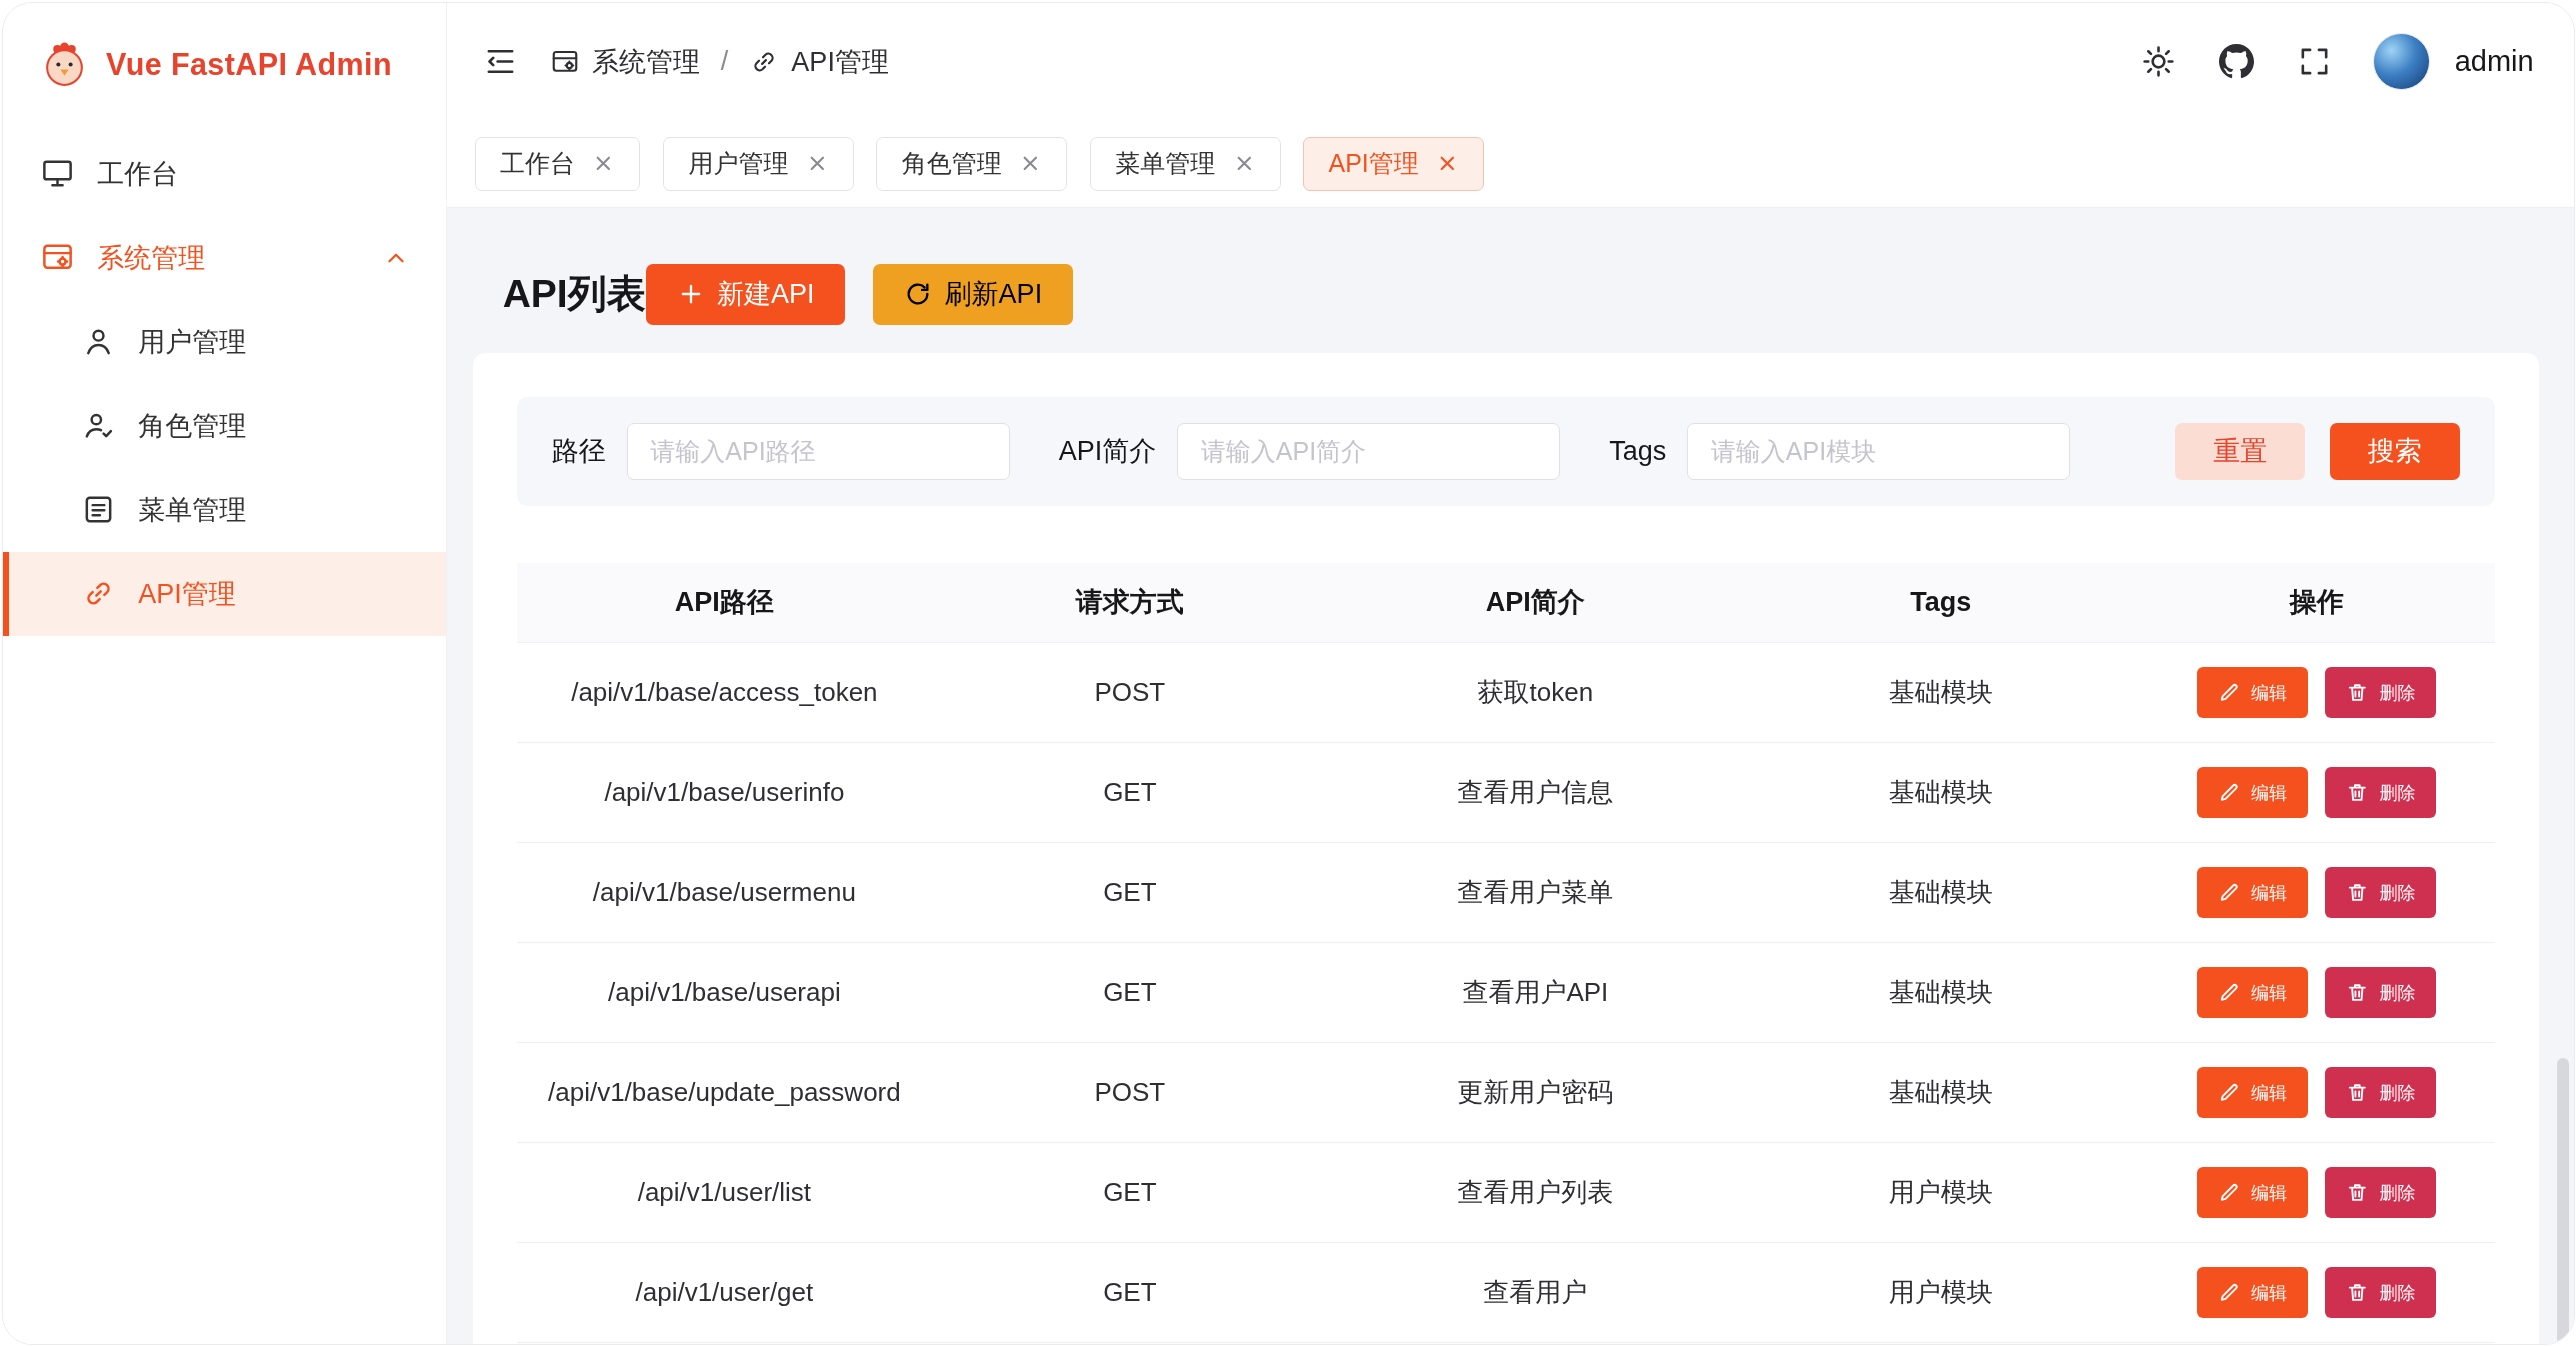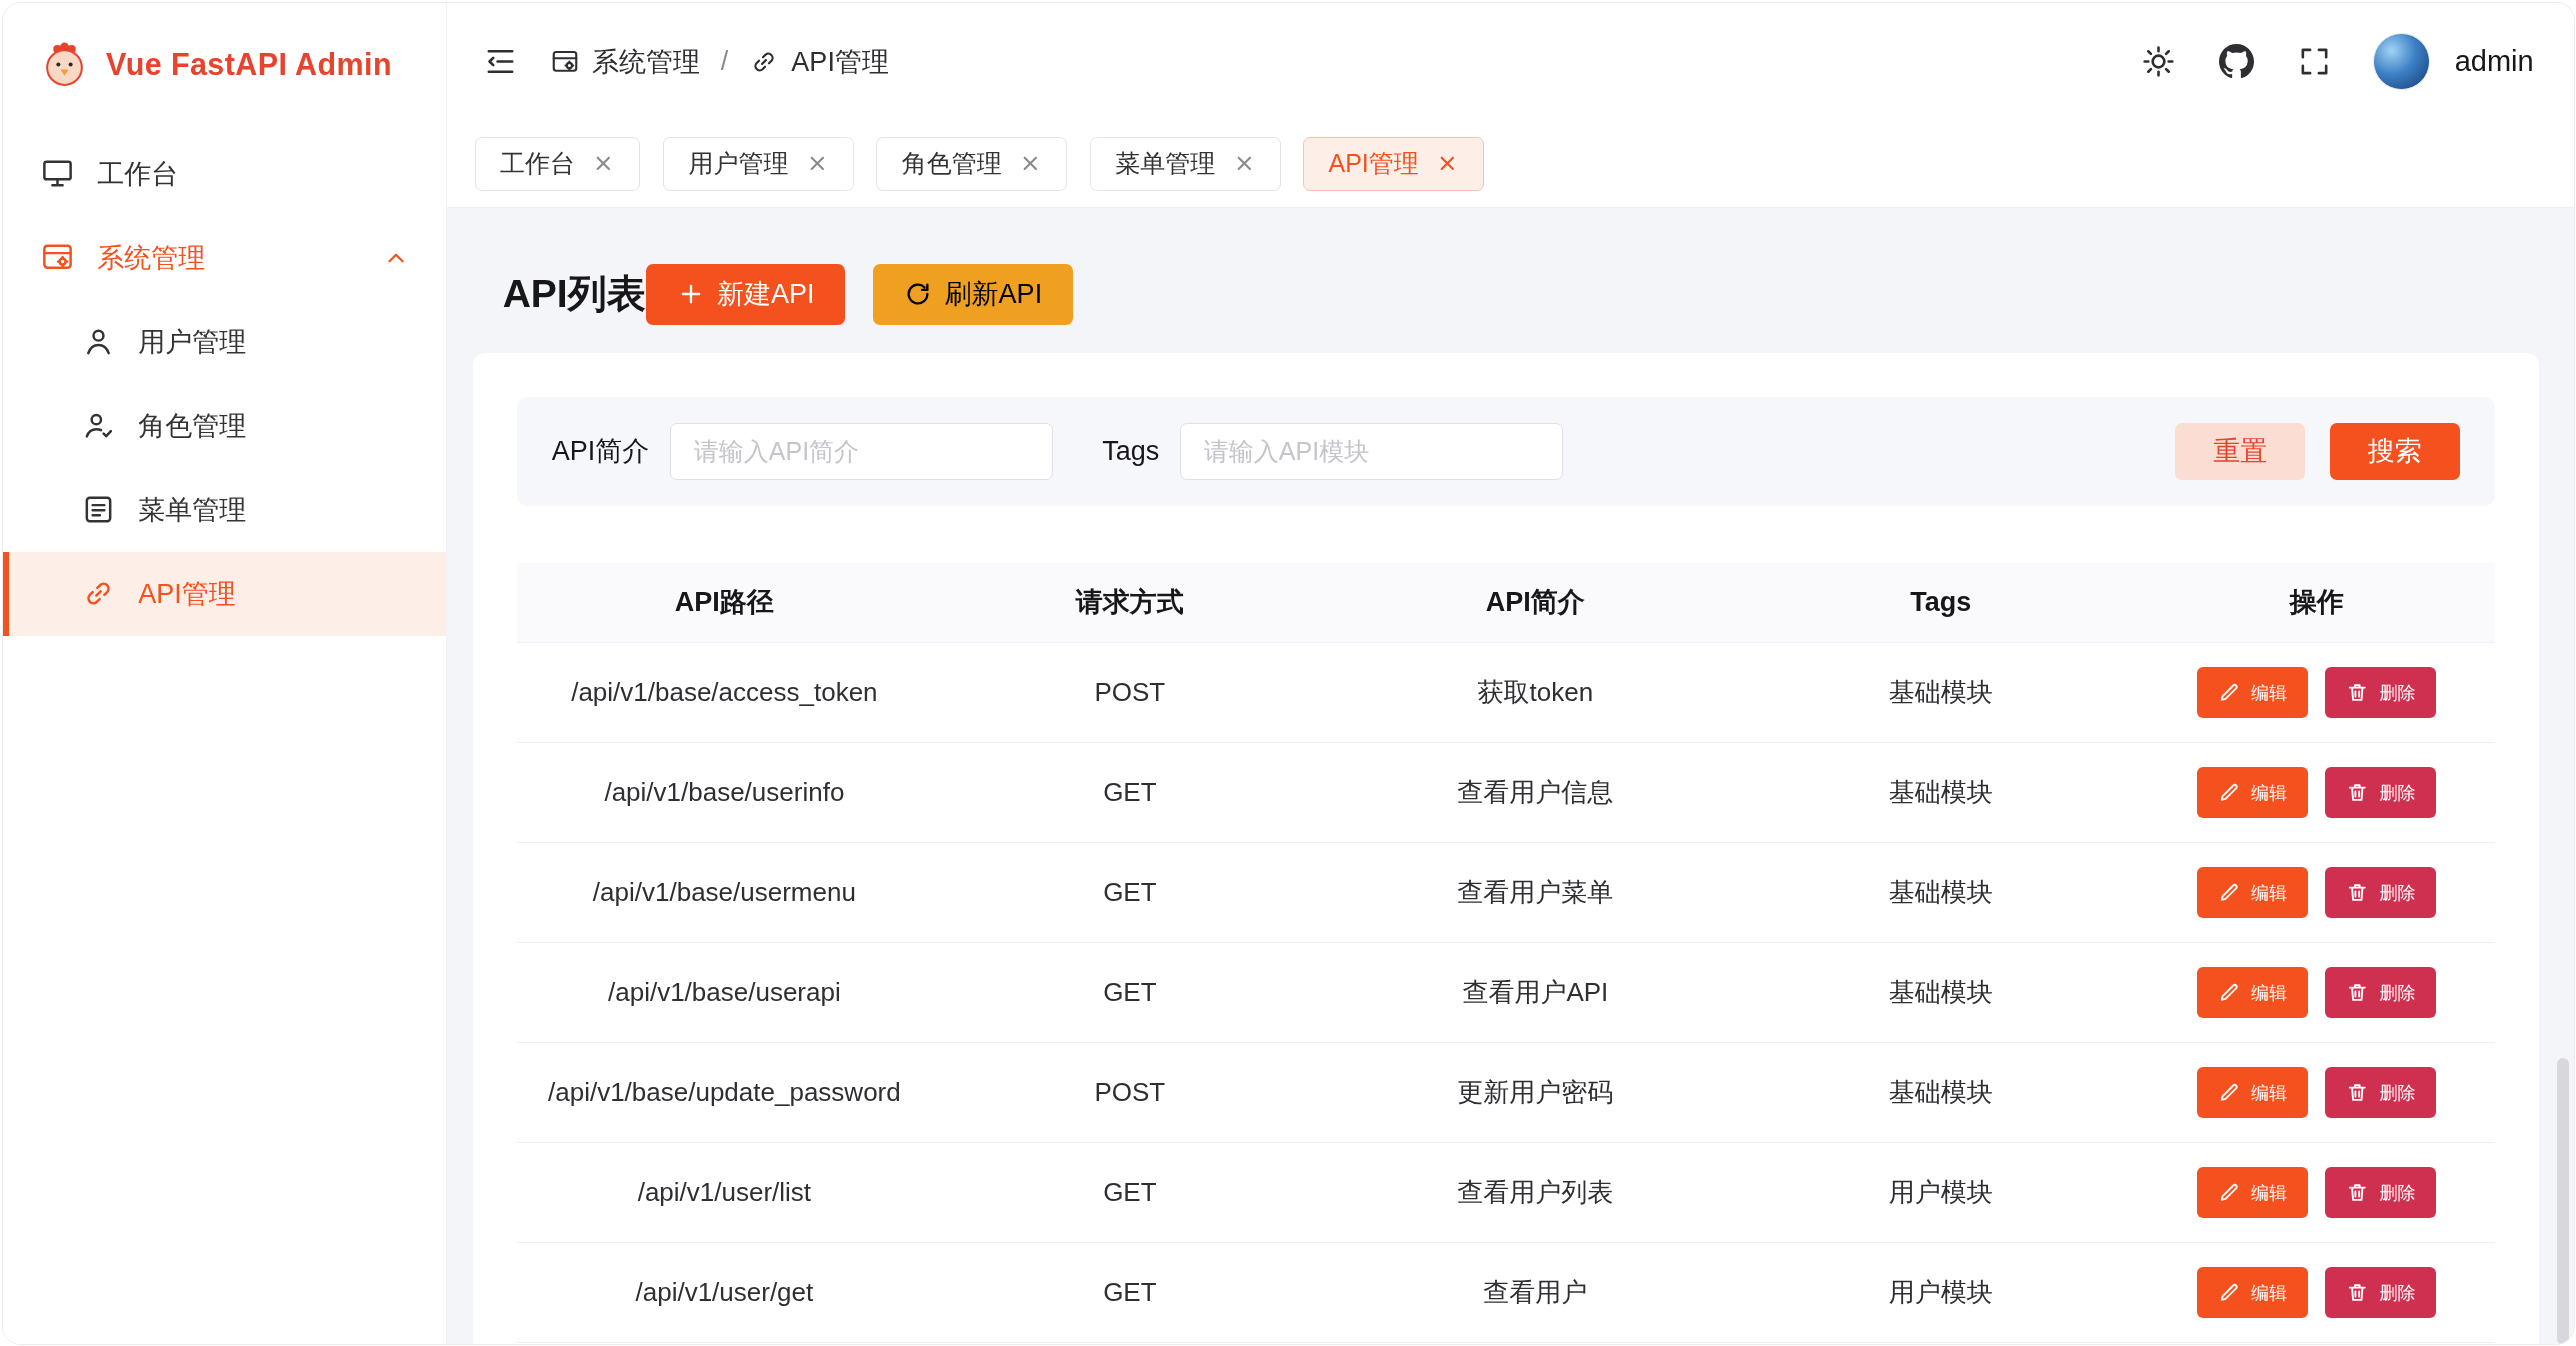--- a/index.html
+++ b/index.html
@@ -1,19 +1,19 @@
 <!DOCTYPE html>
 <html style="font-size:14px"><head>
 <meta charset="utf-8">
 <style>
   * { margin:0; padding:0; box-sizing:border-box; }
   html,body { width:2576px; height:1346px; background:#fff; overflow:hidden;
     font-family:"Liberation Sans","DejaVu Sans",sans-serif; }
   .window { width:2573px; height:1343px; margin:1.7px; border:1.7px solid #ebebef;
-    border-radius:19px; overflow:hidden; display:flex; background:#fff; }
+    border-radius:30px; overflow:hidden; display:flex; background:#fff; }
 
   
   .sidebar { width:444px; flex:none; border-right:1.7px solid #f1f1f4; background:#fff;
     display:flex; flex-direction:column; }
   .logo { height:124px; display:flex; align-items:center; gap:17.4px; padding:0 37px; cursor:pointer; }
   .logo-text { font-size:30.5px; font-weight:bold; color:#e8432c; letter-spacing:0.4px; }
   .menu { padding:5.2px 0; }
   .menu-item { height:84px; display:flex; align-items:center; gap:22.6px; padding:0 37px;
     font-size:27px; color:#333; cursor:pointer; position:relative; }
   .menu-item svg.mi { width:35px; height:35px; flex:none; }
@@ -266,20 +266,24 @@
               </svg>
             <span>刷新API</span>
           </button>
         </div>
       </div>
 
       <div class="card">
 
         <div class="filter">
           <div class="fgroup">
+            <label>路径</label>
+            <input class="finput" type="text" placeholder="请输入API路径" style="">
+          </div>
+          <div class="fgroup">
             <label>API简介</label>
             <input class="finput" type="text" placeholder="请输入API简介" style="">
           </div>
           <div class="fgroup">
             <label>Tags</label>
             <input class="finput" type="text" placeholder="请输入API模块" style="">
           </div>
           <div class="filter-actions">
             <button class="btn btn-md btn-ghost">重置</button>
             <button class="btn btn-md btn-primary">搜索</button>

